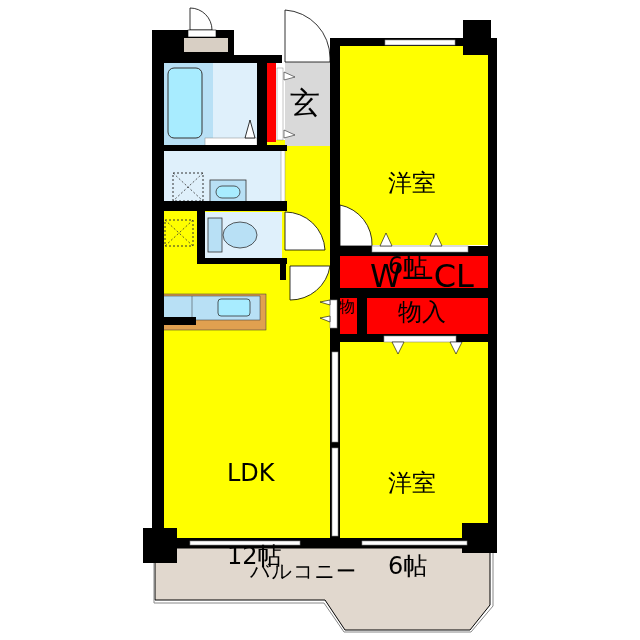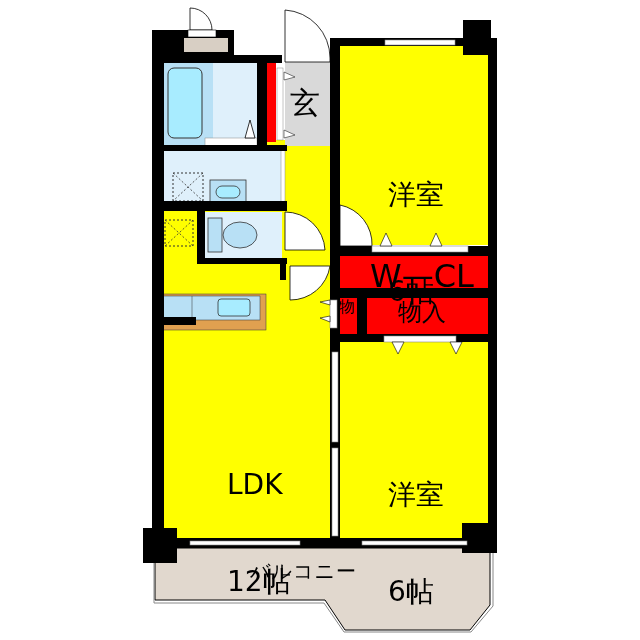--- a/index.html
+++ b/index.html
@@ -1,19 +1,19 @@
 <!DOCTYPE html>
 <html><head>
 <meta charset="utf-8">
 <style>
   html, body { margin:0; padding:0; background:#ffffff; }
   body { width:640px; height:640px; position:relative; overflow:hidden; font-family:"DejaVu Sans", sans-serif; }
   svg { position:absolute; left:0; top:0; }
   .lbl { position:absolute; color:#000; font-family:"DejaVu Sans", sans-serif; text-align:left; line-height:1.15; white-space:pre; }
-  .room-label { font-size:28px; }
+  .room-label { font-size:24px; }
   .genkan { font-size:30px; }
   .wcl { font-size:32px; }
   .mono { font-size:24px; }
   .mono-s { font-size:16px; }
   .balc { font-size:20px; letter-spacing:1px; }
 </style>
 </head>
 <body>
 
 <svg width="640" height="640" viewBox="0 0 640 640">

